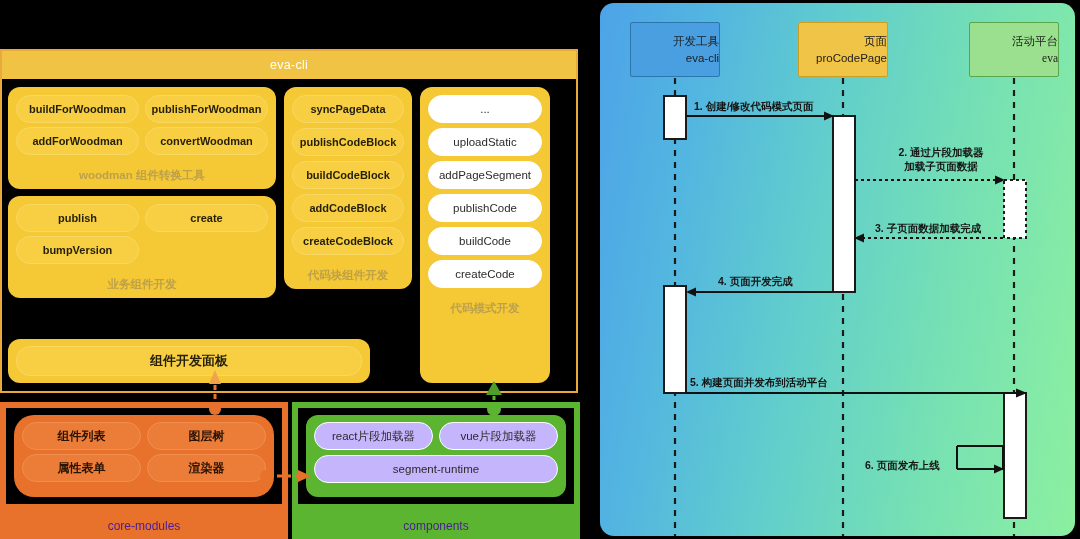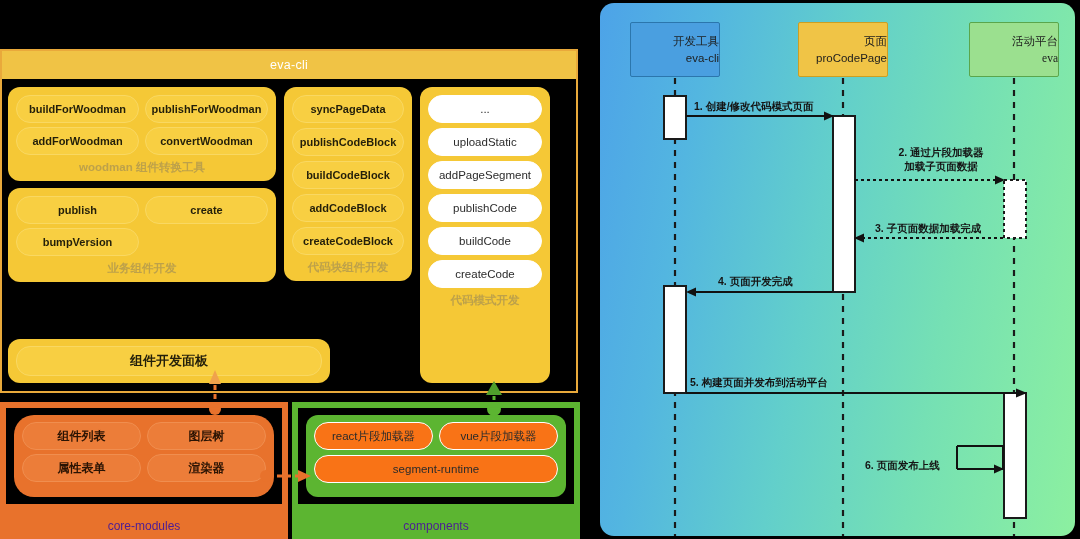--- a/index.html
+++ b/index.html
@@ -113,21 +113,21 @@
     background: #ffffff;
     border: 1px solid #ffffff;
     color: #2b2b2b;
     font-weight: normal;
     font-size: 11.5px;
   }
   .card-caption {
     text-align: center;
     font-size: 11.5px;
     color: #bda14a;
-    margin-top: 5px;
+    margin-top: 13px;
     margin-bottom: 2px;
     font-weight: bold;
   }
   .card-caption.cn { font-weight: bold; }
 
   .panel-wide {
     background: #f5c836;
     border-radius: 12px;
     height: 44px;
     display: flex;
@@ -201,21 +201,21 @@
     box-sizing: border-box;
     height: 100%;
   }
   .pill.orange {
     background: #ec7d39;
     border: 1px solid #f08e4f;
     color: #2a1303;
     font-size: 12px;
   }
   .pill.greenwhite {
-    background: #f97316;
+    background: #c4b5fd;
     border: 1px solid #ffffff;
     color: #2b2b2b;
     font-size: 11.5px;
     font-weight: normal;
   }
 
   
   .conn { position: absolute; }
 
   
@@ -330,21 +330,21 @@
               <div class="pill white">addPageSegment</div>
               <div class="pill white">publishCode</div>
               <div class="pill white">buildCode</div>
               <div class="pill white">createCode</div>
             </div>
             <div class="card-caption cn">代码模式开发</div>
           </div>
         </div>
       </div>
 
-      <div class="panel-wide" style="position:absolute; left:6px; bottom:8px; width:322px;">
+      <div class="panel-wide" style="position:absolute; left:6px; bottom:8px; width:362px;">
         <div class="panel-wide-inner"></div>
         <span>组件开发面板</span>
       </div>
     </div>
 
     <div class="core-group">
       <div class="group-inner core">
         <div class="orange-card">
           <div class="card-grid2">
             <div class="pill orange">组件列表</div>

